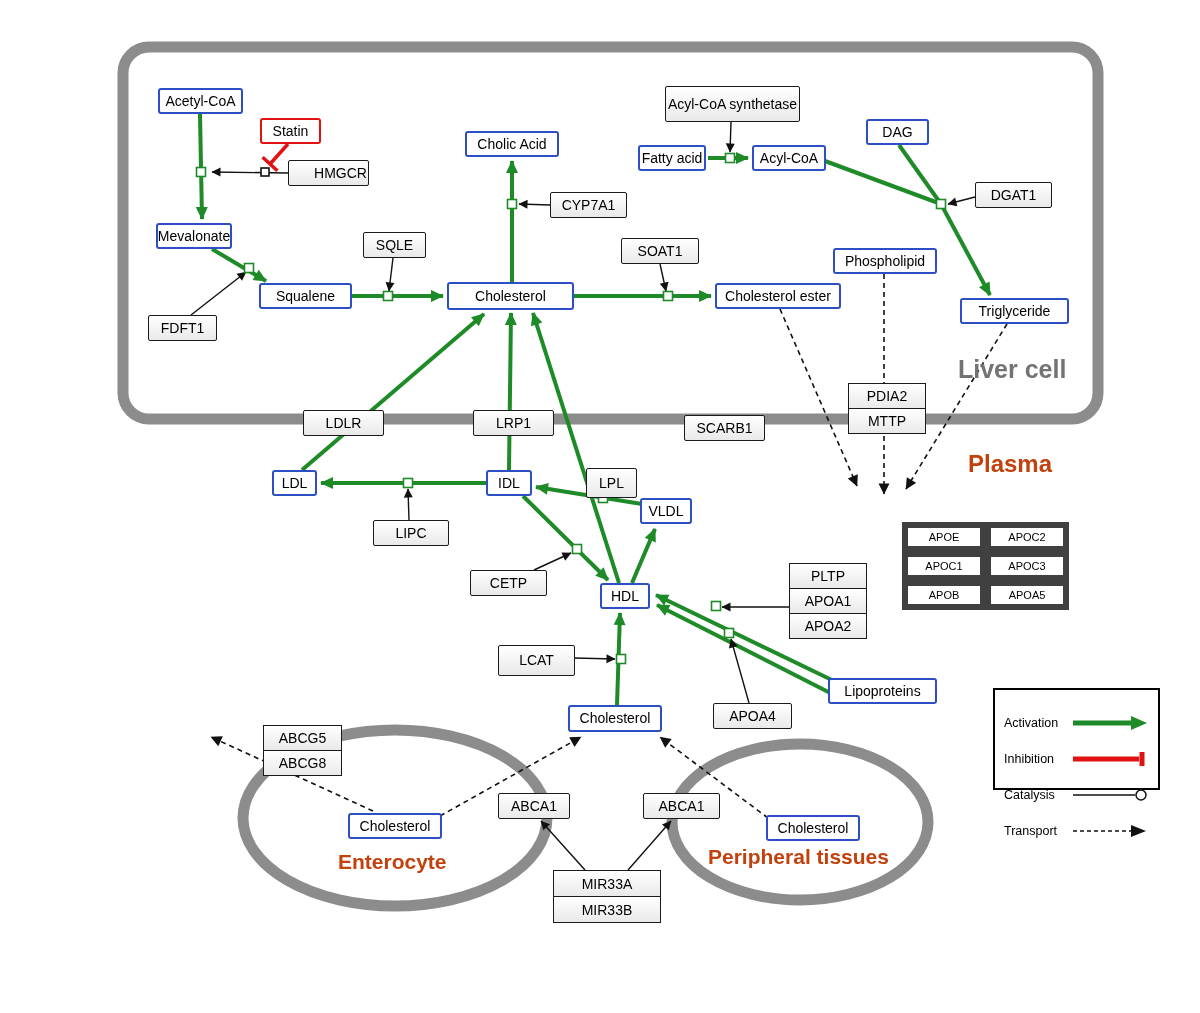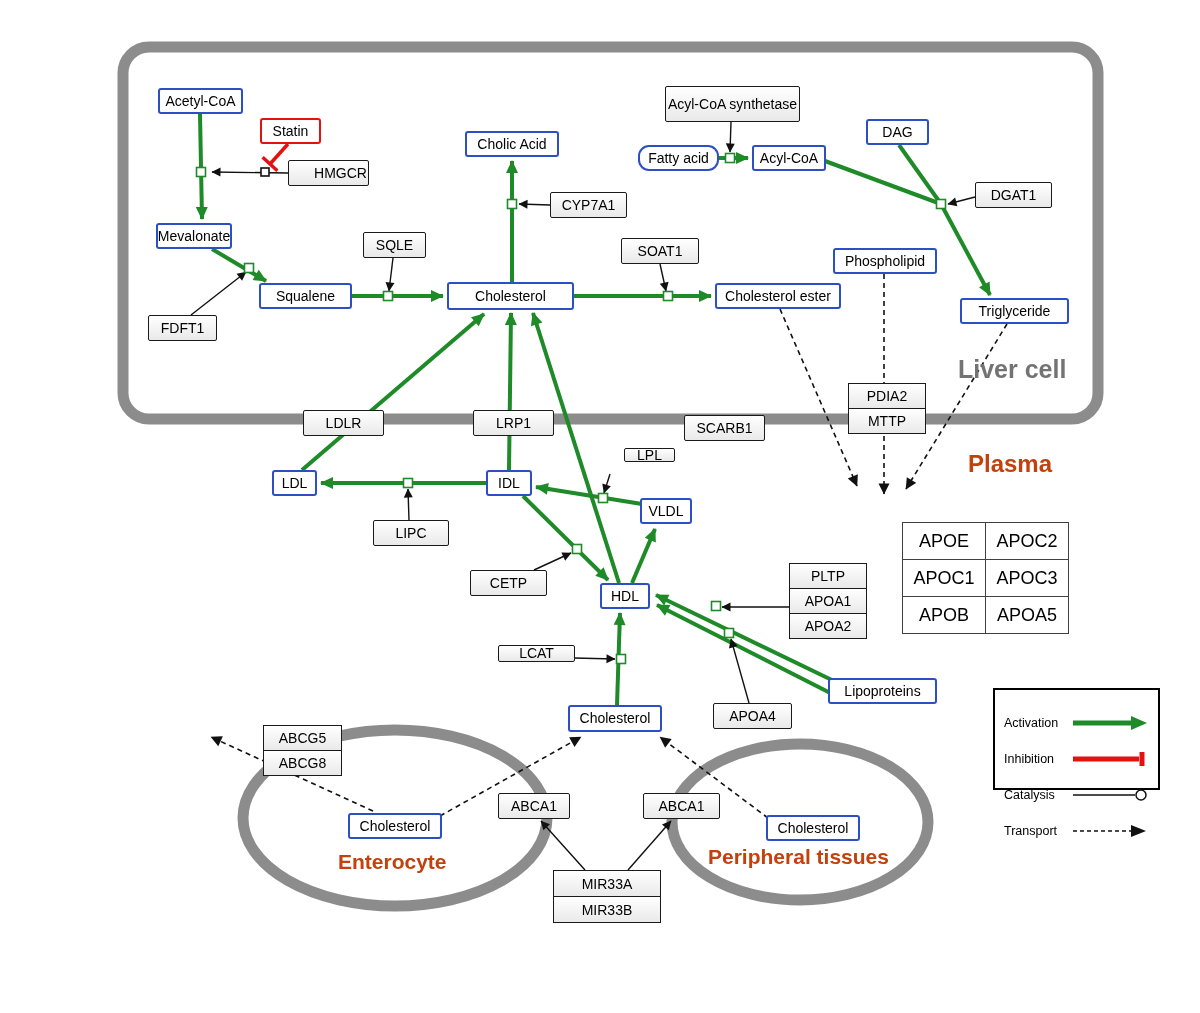--- a/index.html
+++ b/index.html
@@ -12,23 +12,23 @@
   .species   { border:2px solid #2d4fc4; border-radius:3px; }
   .enzyme    { border:1px solid #1a1a1a; border-radius:2px;
                background:linear-gradient(180deg,#ffffff 0%,#e9e9e9 100%); }
   .inhibitor { border:2px solid #e31212; border-radius:3px; }
   .stack { position:absolute; display:flex; flex-direction:column; z-index:2; }
   .stack .cell { box-sizing:border-box; border:1px solid #1a1a1a; margin-top:-1px;
                  height:26px; display:flex; align-items:center; justify-content:center;
                  background:linear-gradient(180deg,#ffffff 0%,#e9e9e9 100%); font-size:14px; }
   .stack .cell:first-child { margin-top:0; }
   .apo-table { position:absolute; display:grid; grid-template-columns:83px 83px; z-index:2; }
-  .apo-table .cell { box-sizing:border-box; border:1px solid #404040; margin-left:-1px;
-                 margin-top:-1px; height:38px; display:flex; align-items:center;
-                 justify-content:center; background:#fff; font-size:18px; }
+  .apo-table .cell { box-sizing:border-box; border:6px solid #404040; margin-left:-1px;
+                 margin-top:-1px; height:30px; display:flex; align-items:center;
+                 justify-content:center; background:#fff; font-size:11px; }
   .comp-label { position:absolute; color:#c2410c; font-weight:bold; z-index:2; white-space:nowrap; }
   .legend { position:absolute; left:993px; top:688px; width:167px; height:102px;
             box-sizing:border-box; border:2px solid #000; background:#fff; z-index:2;
             display:flex; flex-direction:column; justify-content:space-around; padding:5px 9px; }
   .legend-row { display:flex; align-items:center; justify-content:space-between;
                 font-size:12.5px; color:#000;margin-top:20px; }
 </style>
 </head>
 <body>
 
@@ -129,21 +129,21 @@
   <div class="comp-label" style="left:968px;top:450px;font-size:24px;">Plasma</div>
   <div class="comp-label" style="left:338px;top:850px;font-size:21px;">Enterocyte</div>
   <div class="comp-label" style="left:708px;top:845px;font-size:21px;">Peripheral tissues</div>
 
   <div class="node species" style="left:158px;top:88px;width:85px;height:26px;">Acetyl-CoA</div>
   <div class="node species" style="left:156px;top:223px;width:76px;height:26px;">Mevalonate</div>
   <div class="node species" style="left:259px;top:283px;width:93px;height:26px;">Squalene</div>
   <div class="node species" style="left:465px;top:131px;width:94px;height:26px;">Cholic Acid</div>
   <div class="node species" style="left:447px;top:282px;width:127px;height:28px;">Cholesterol</div>
   <div class="node species" style="left:715px;top:283px;width:126px;height:26px;">Cholesterol ester</div>
-  <div class="node species" style="left:638px;top:145px;width:81px;height:26px;border-radius:11px;">Fatty acid</div>
+  <div class="node species" style="left:638px;top:145px;width:68px;height:26px;">Fatty acid</div>
   <div class="node species" style="left:752px;top:145px;width:74px;height:26px;">Acyl-CoA</div>
   <div class="node species" style="left:866px;top:119px;width:63px;height:26px;">DAG</div>
   <div class="node species" style="left:833px;top:248px;width:104px;height:26px;">Phospholipid</div>
   <div class="node species" style="left:960px;top:298px;width:109px;height:26px;">Triglyceride</div>
   <div class="node species" style="left:272px;top:470px;width:45px;height:26px;">LDL</div>
   <div class="node species" style="left:486px;top:470px;width:46px;height:26px;">IDL</div>
   <div class="node species" style="left:640px;top:498px;width:52px;height:26px;">VLDL</div>
   <div class="node species" style="left:600px;top:583px;width:50px;height:26px;">HDL</div>
   <div class="node species" style="left:568px;top:705px;width:94px;height:27px;">Cholesterol</div>
   <div class="node species" style="left:348px;top:813px;width:94px;height:26px;">Cholesterol</div>
@@ -154,24 +154,24 @@
   <div class="node enzyme" style="left:288px;top:160px;width:81px;height:26px;padding-left:24px;">HMGCR</div>
   <div class="node enzyme" style="left:148px;top:315px;width:69px;height:26px;">FDFT1</div>
   <div class="node enzyme" style="left:363px;top:232px;width:63px;height:26px;">SQLE</div>
   <div class="node enzyme" style="left:550px;top:192px;width:77px;height:26px;">CYP7A1</div>
   <div class="node enzyme" style="left:621px;top:238px;width:78px;height:26px;">SOAT1</div>
   <div class="node enzyme" style="left:665px;top:86px;width:135px;height:36px;padding:0;">Acyl-CoA synthetase</div>
   <div class="node enzyme" style="left:975px;top:182px;width:77px;height:26px;">DGAT1</div>
   <div class="node enzyme" style="left:303px;top:410px;width:81px;height:26px;">LDLR</div>
   <div class="node enzyme" style="left:473px;top:410px;width:81px;height:26px;">LRP1</div>
   <div class="node enzyme" style="left:684px;top:415px;width:81px;height:26px;">SCARB1</div>
-  <div class="node enzyme" style="left:586px;top:448px;width:51px;height:14px;margin-left:38px;">LPL</div>
+  <div class="node enzyme" style="left:586px;top:468px;width:51px;height:30px;">LPL</div>
   <div class="node enzyme" style="left:373px;top:520px;width:76px;height:26px;">LIPC</div>
   <div class="node enzyme" style="left:470px;top:570px;width:77px;height:26px;">CETP</div>
-  <div class="node enzyme" style="left:498px;top:645px;width:77px;height:17px;">LCAT</div>
+  <div class="node enzyme" style="left:498px;top:645px;width:77px;height:31px;">LCAT</div>
   <div class="node enzyme" style="left:713px;top:703px;width:79px;height:26px;">APOA4</div>
   <div class="node enzyme" style="left:498px;top:793px;width:72px;height:26px;">ABCA1</div>
   <div class="node enzyme" style="left:643px;top:793px;width:77px;height:26px;">ABCA1</div>
 
   <div class="stack" style="left:848px;top:383px;width:78px;">
     <div class="cell">PDIA2</div>
     <div class="cell">MTTP</div>
   </div>
   <div class="stack" style="left:789px;top:563px;width:78px;text-align:right;">
     <div class="cell">PLTP</div>

